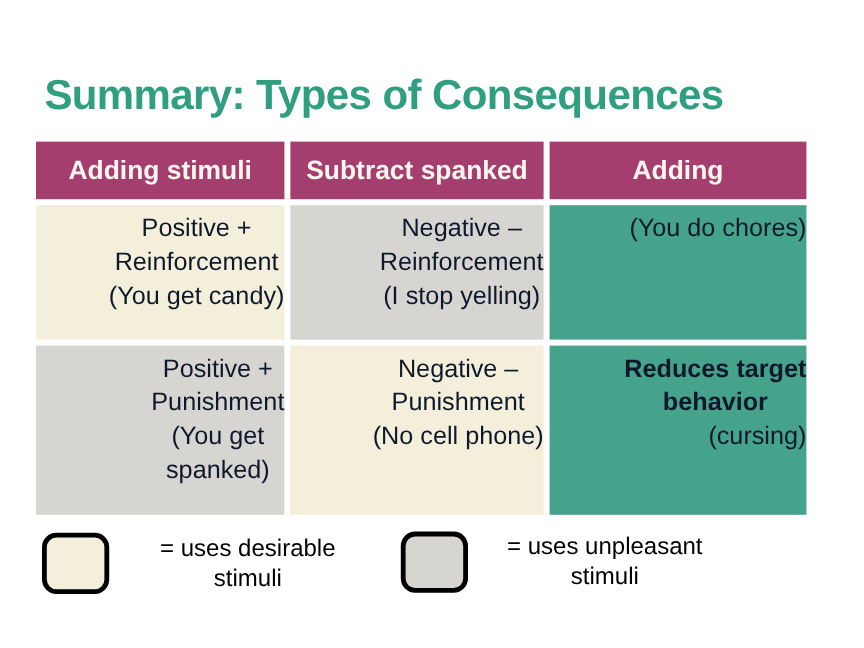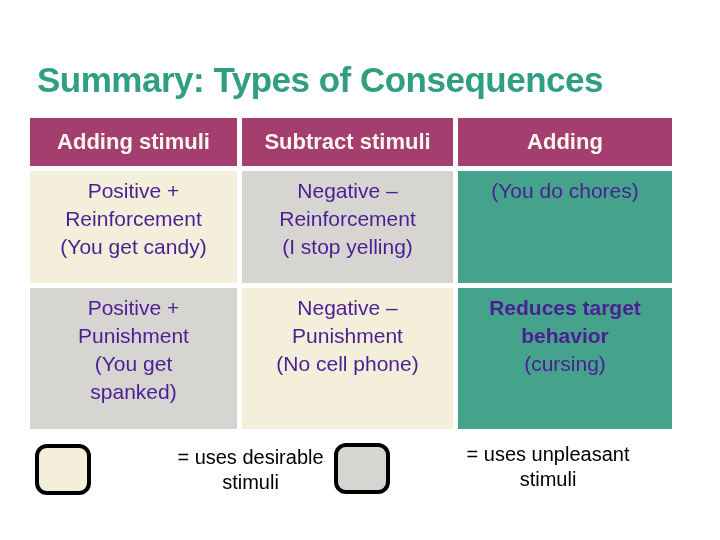--- a/index.html
+++ b/index.html
@@ -20,27 +20,27 @@
     gap:5px;
   }
   .cell {
     display:flex; flex-direction:column; align-items:center;
     text-align:center; box-sizing:border-box;
   }
   .cell.header {
     background:#a33e6f; color:#fdf6ef;
     justify-content:center; font-weight:bold; font-size:22px;
   }
-  .cell.body { padding-top:6px; font-size:21px; line-height:28px; color:#4c1d95; }
+  .cell.body { padding-top:6px; font-size:21px; line-height:28px; color:#0f172a;align-items:flex-end; }
   .cell-text, .cell-bold, .legend-label { white-space:pre-line; }
   .cell-bold { font-weight:bold; }
   [data-tone="cream"] { background:#f3efda; }
   [data-tone="gray"]  { background:#d6d5d1; }
   [data-tone="teal"]  { background:#45a38c; color:#fbf8ea; }
-  .legend-item { position:absolute; display:flex; align-items:center;gap:44px; }
+  .legend-item { position:absolute; display:flex; align-items:flex-end; }
   .swatch {
     width:48px; height:43px; border:4px solid #000000; border-radius:12px;
     flex:0 0 auto;
   }
   .swatch[data-tone="cream"] { background:#f3efda; }
   .swatch[data-tone="gray"]  { background:#d6d5d1; }
   .legend-label {
     font-size:20px; line-height:25px; color:#000000; text-align:center;
   }
   #legend-desirable  { left:35px;  top:443px; }
@@ -54,21 +54,21 @@
 <div class="slide">
 
   <h1 class="title">Summary: Types of Consequences</h1>
 
   <div class="table">
 
     <div class="cell header">
       <span>Adding stimuli</span>
     </div>
     <div class="cell header">
-      <span>Subtract stimuli</span>
+      <span>Subtract spanked</span>
     </div>
     <div class="cell header">
       <span>Adding</span>
     </div>
 
     <div class="cell body" data-tone="cream">
       <div class="cell-text">Positive +
 Reinforcement
 (You get candy)</div>
     </div>

